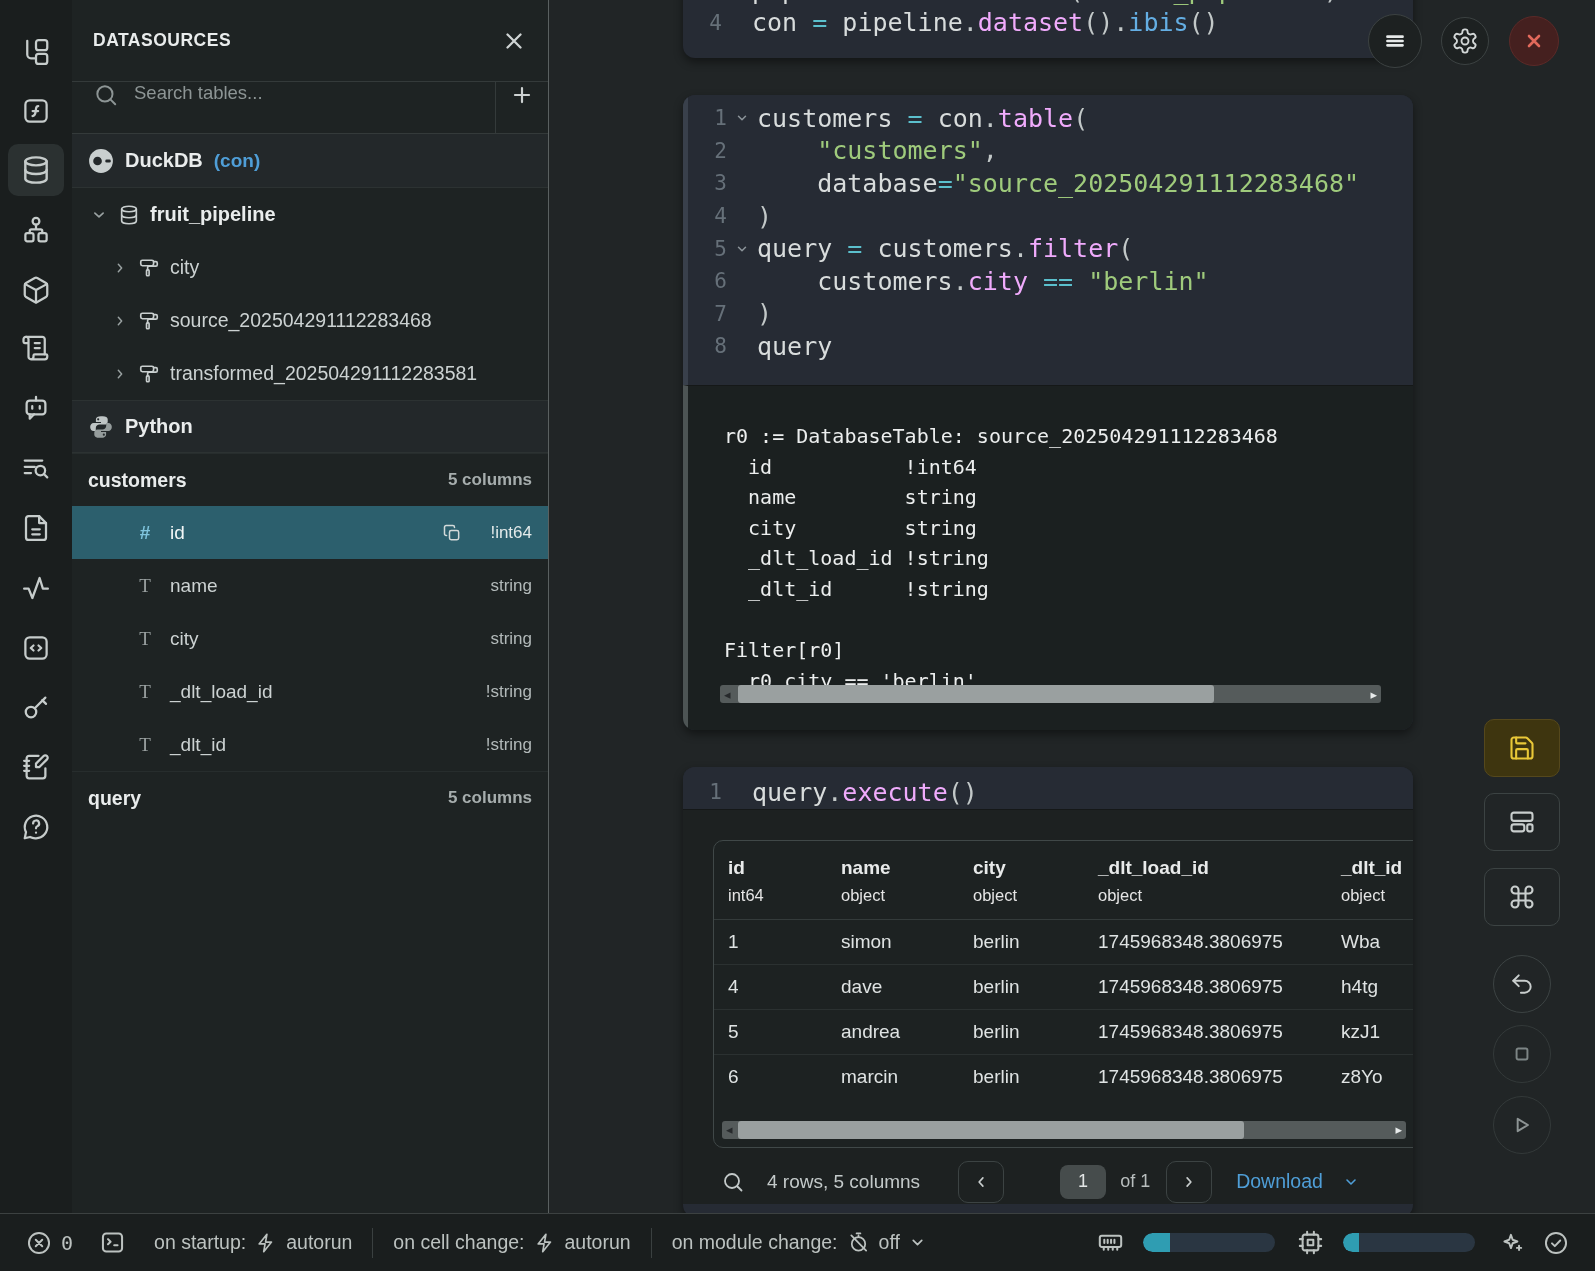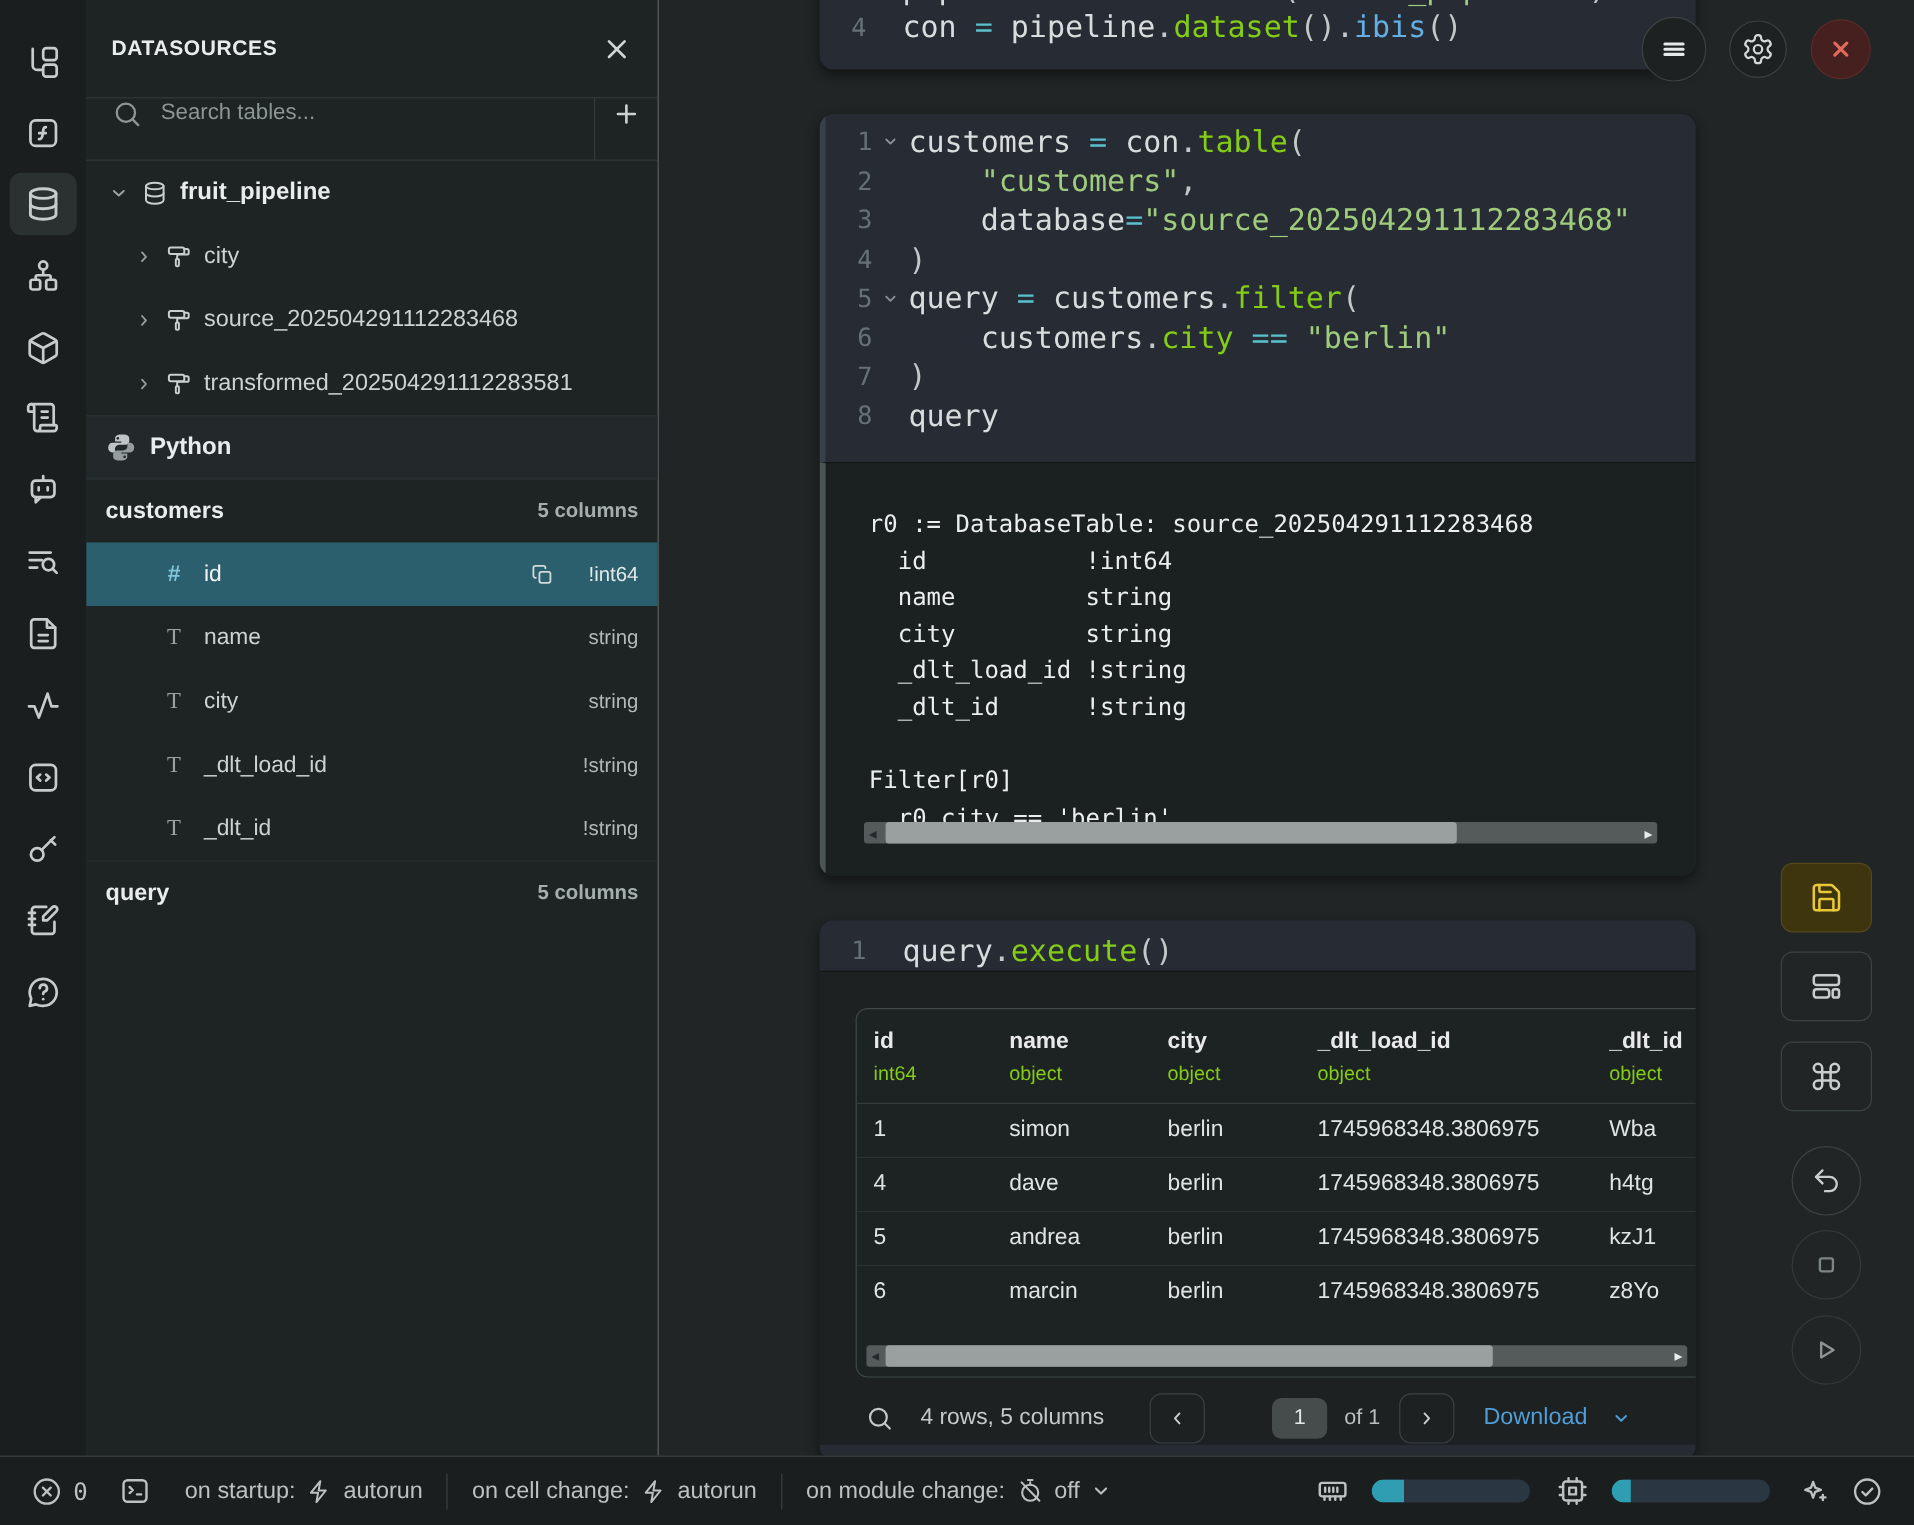--- a/index.html
+++ b/index.html
@@ -62,40 +62,40 @@
   #cell2{top:95px;height:635px}
   #cell3{top:767px;height:450px}
   .ed{background:#262b34}
   #ed1{padding-top:2px}
   #ed2{height:290px;box-sizing:border-box;padding-top:7px;border-left:5px solid #39404b}
   #ed3{padding-top:9px}
   .cl{display:flex;align-items:center;height:32.6px;font-family:"DejaVu Sans Mono",monospace;
       font-size:25px;white-space:pre;color:#d8dcdc}
   .cl .n{width:39px;text-align:right;color:#667079;font-size:21px;flex:none}
   .cl .f{width:30px;flex:none;display:flex;justify-content:center;color:#8a9298}
-  .tk-id{color:#d8dcdc}.tk-op{color:#5bc0cd}.tk-fn{color:#84cc16}
+  .tk-id{color:#d8dcdc}.tk-op{color:#5bc0cd}.tk-fn{color:#f0abfc}
   .tk-fb{color:#64aee3}.tk-st{color:#9fcb7c}.tk-pn{color:#c2c8c8}
   .out2{height:345px;background:#1b2020;border-top:1px solid #151818;border-left:5px solid #4d5454;
         box-sizing:border-box;padding:23px 0 0 24px;position:relative}
   .out2 pre{margin:12px;font-family:"DejaVu Sans Mono",monospace;font-size:20px;line-height:30.6px;
             color:#eceeee;white-space:pre;overflow:hidden}
   .hscroll{position:absolute;height:18px;background:#555b5b;border-radius:3px}
   .hs2{left:32px;right:32px;bottom:27px}
   .hthumb{position:absolute;top:0;height:100%;background:#9aa0a0;border-radius:3px}
   .harrow{position:absolute;top:0;height:18px;display:flex;align-items:center;font-size:13px}
   .ha-l{left:4px;color:#26292b}.ha-r{right:4px;color:#e8ebeb}
 
   .out3{height:395px;background:#1d2121;border-top:1px solid #151818;box-sizing:border-box;
         padding:30px 0 0 30px}
   .tcard{width:720px;height:308px;background:#1d2222;border:1.5px solid #404848;border-radius:10px;
          position:relative;overflow:hidden;box-sizing:border-box}
   .tgrid{display:grid;grid-template-columns:113px 132px 125px 243px 220px}
   .thead{padding-top:16px;padding-bottom:14px;border-bottom:1px solid #343b3b}
   .thead .hn{font-weight:bold;font-size:19px;color:#e8eaea;padding-left:14px}
-  .thead .hd{font-size:16.5px;color:#84cc16;padding-left:14px;margin-top:7px}
+  .thead .hd{font-size:16.5px;color:#e5e5e5;padding-left:14px;margin-top:7px}
   .trowd{height:44px;align-items:center;border-top:1px solid #2b3131;font-size:19px;color:#dfe3e3;cursor:pointer}
   .trowd:first-of-type{border-top:none}
   .trowd>div{padding-left:14px;white-space:nowrap;overflow:hidden}
   .hs3{left:8px;right:26px;bottom:8px}
   .tfoot{margin-top:12px;display:flex;align-items:center;height:44px;color:#c3c9c9}
   .tf-sum{font-size:19px;margin-left:22px}
   .pgbtn{width:44px;height:40px;border:1.5px solid #3c4343;border-radius:10px;display:flex;
          align-items:center;justify-content:center;color:#c9cece;cursor:pointer}
   .pgpill{width:46px;height:34px;background:#464c4c;border-radius:8px;display:flex;align-items:center;
           justify-content:center;font-size:18px;color:#e3e6e6}
@@ -243,20 +243,29 @@
           <path d="m16.5 16.5 4 4"></path>
         </svg>
       </span>
     <span class="srch-ph">Search tables...</span>
     <span class="p-div"></span>
     <span class="p-plus">
         <svg class="ic" width="26" height="26" viewBox="0 0 24 24" style="stroke-width:2">
           <path d="M12 5.5v13M5.5 12h13"></path>
         </svg>
       </span>
+  </div>
+  <div class="row-engine">
+    <svg width="26" height="26" viewBox="0 0 24 24">
+        <circle cx="12" cy="12" r="11" fill="#c9cfcf"></circle>
+        <circle cx="8.8" cy="12" r="4" fill="#23282a"></circle>
+        <rect x="16" y="10.6" width="5" height="2.8" rx="1.2" fill="#23282a"></rect>
+      </svg>
+    <span class="eng-name">DuckDB</span>
+    <span class="eng-con">(con)</span>
   </div>
   <div class="trow tr-db">
     <span class="chev">
         <svg class="ic" width="18" height="18" viewBox="0 0 24 24" style="stroke-width:2.2">
           <path d="m6.5 9.5 5.5 5 5.5-5"></path>
         </svg>
       </span>
     <span class="tico">
         <svg class="ic" width="22" height="22" viewBox="0 0 24 24">
           <ellipse cx="12" cy="5.5" rx="8" ry="3"></ellipse>

